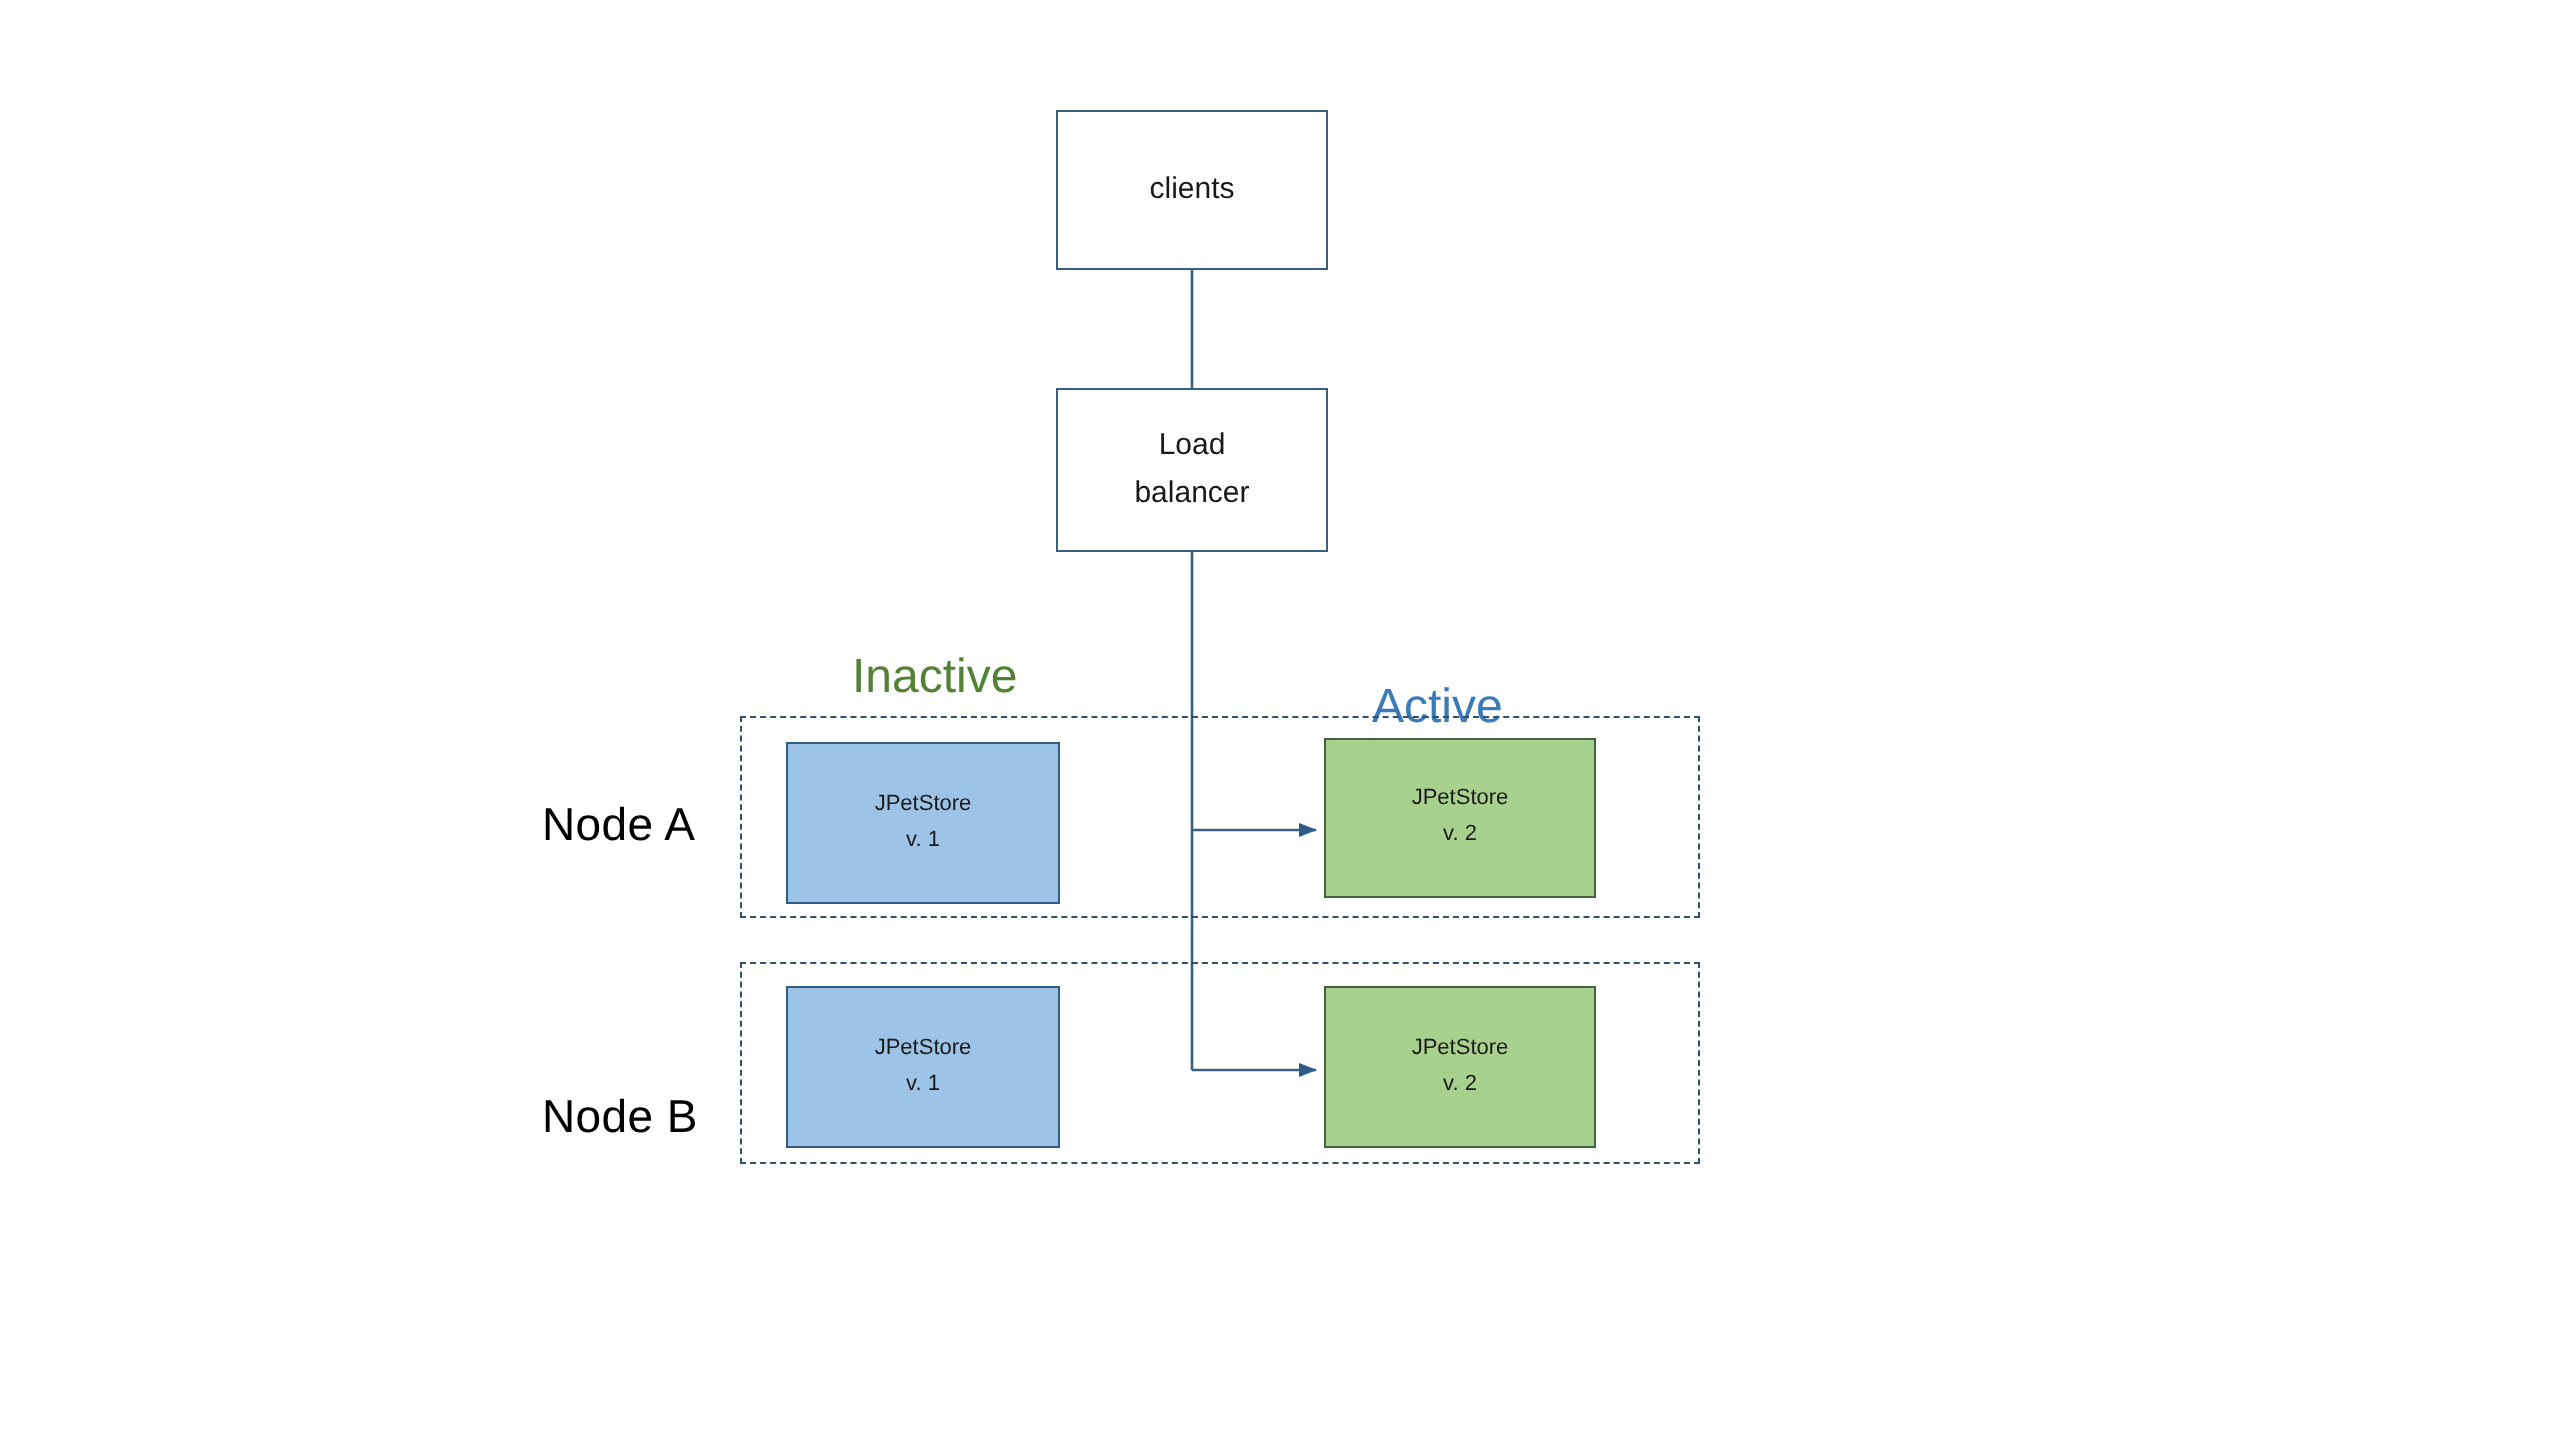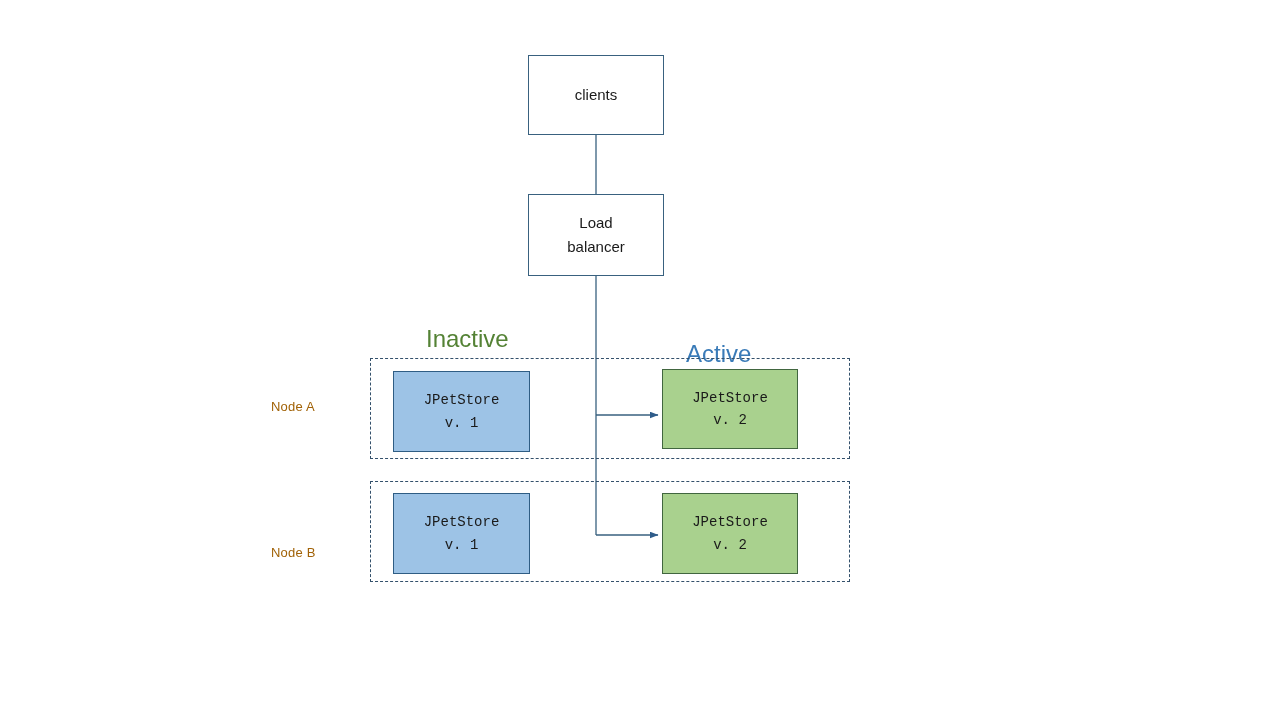--- a/index.html
+++ b/index.html
@@ -50,43 +50,42 @@
     box-sizing: border-box;
     border: 1.6px dashed #33506b;
     background: transparent;
   }
   #node-a-container { left: 370px; top: 358px; width: 480px; height: 101px; }
   #node-b-container { left: 370px; top: 481px; width: 480px; height: 101px; }
 
   
   .side-label {
     position: absolute;
-    font-size: 13px;
-    color: #a16207;
+    font-size: 23px;
+    color: #000000;
     letter-spacing: .2px;
     white-space: nowrap;
   }
   #node-a-label { left: 271px; top: 399px; }
   #node-b-label { left: 271px; top: 516px; margin-top: 29px; }
 
   
   .col-heading {
     position: absolute;
     font-size: 24px;
     white-space: nowrap;
   }
   #inactive-heading { left: 426px; top: 325px; color: #548235; }
   #active-heading   { left: 686px; top: 323px; color: #3a7bb8; margin-top: 17px; }
 
   
   .service-box {
-    font-size: 14px;
+    font-size: 11px;
     color: #1a1a1a;
     box-sizing: border-box;
-    font-family: Liberation Mono, monospace;
   }
   .service-box.blue  { background: #9dc3e6; border: 1px solid #2f5d84; }
   .service-box.green { background: #a9d18e; border: 1px solid #41663f; }
 
   #svc-a1 { left: 393px; top: 371px; width: 137px; height: 81px; }
   #svc-a2 { left: 662px; top: 369px; width: 136px; height: 80px; }
   #svc-b1 { left: 393px; top: 493px; width: 137px; height: 81px; }
   #svc-b2 { left: 662px; top: 493px; width: 136px; height: 81px; }
 
   .svc-line-1 { display: block; }

